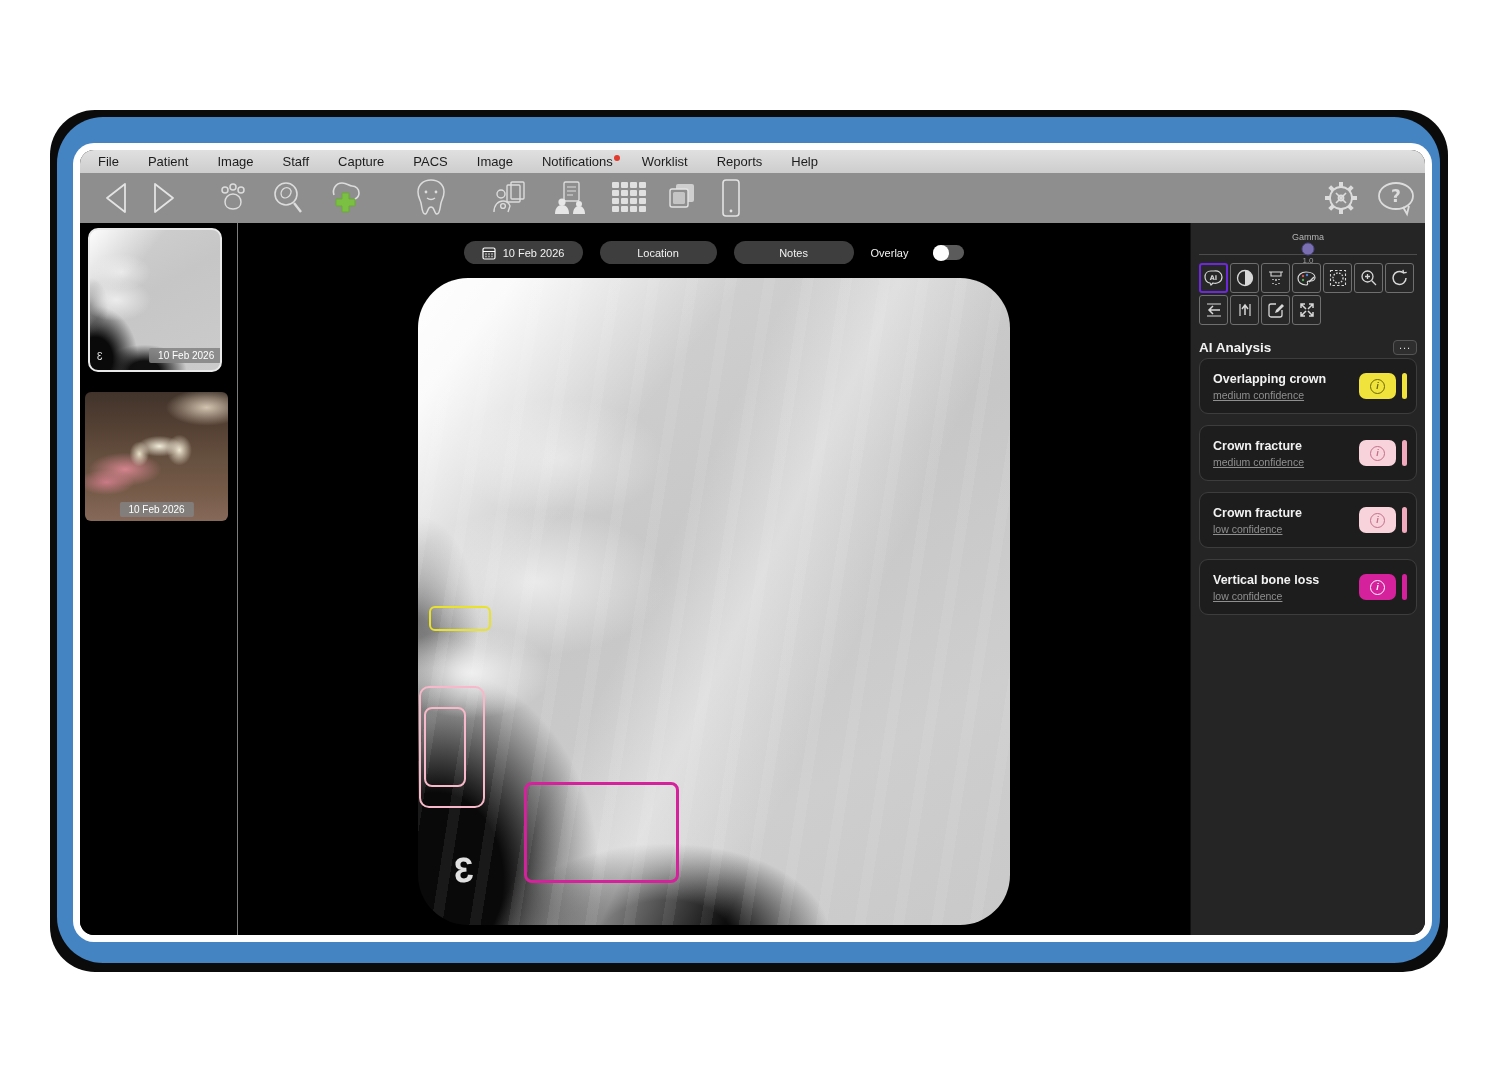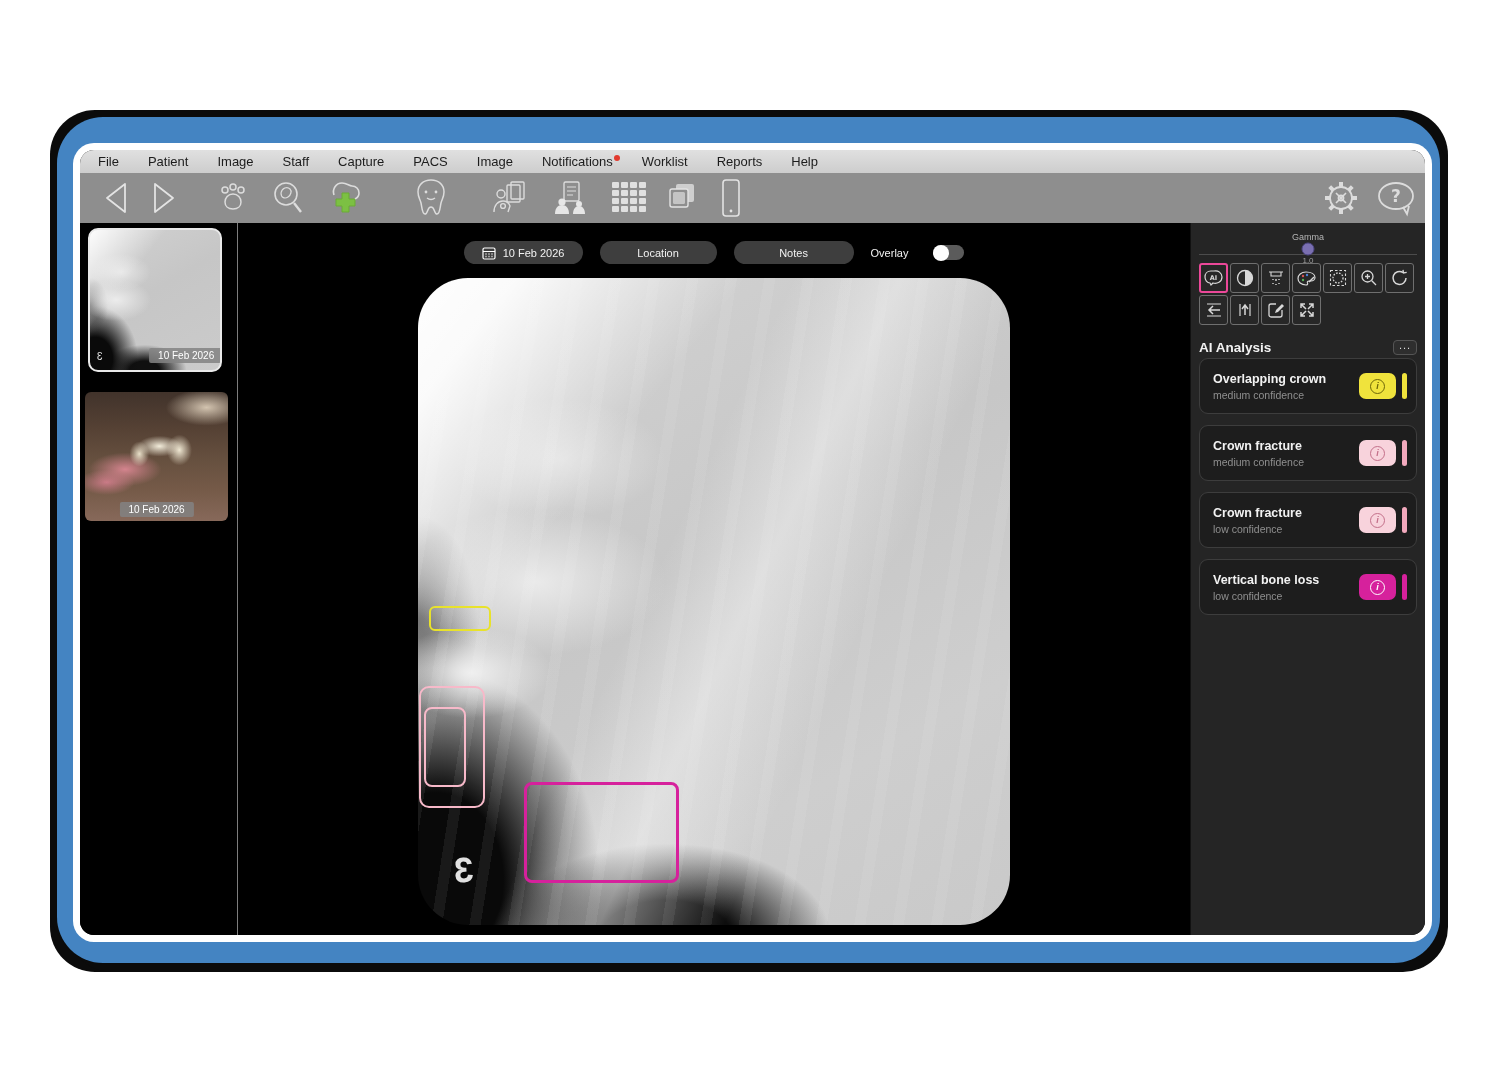--- a/index.html
+++ b/index.html
@@ -117,35 +117,35 @@
   .gamma-track { flex:1; height:3px; background:#9b9b9b; border-radius:2px; position:relative; }
   .gamma-knob { position:absolute; top:50%; left:38%; transform:translate(-50%,-50%); width:13px; height:13px; border-radius:50%; background:#7a6fb0; border:1px solid #4e4784; }
   .gamma-value { color:#9f9f9f; font-size:8px; }
   .panel-divider { margin-top:7px; border-top:1px solid #4c4c4c; }
 
   .icon-grid { margin-top:8px; display:flex; flex-wrap:wrap; gap:2px; width:219px; }
   .pbtn {
     width:29px; height:30px; background:#272727; border:1px solid #6f6f6f; border-radius:3px;
     display:flex; align-items:center; justify-content:center;
   }
-  .pbtn.selected { border:2px solid #ec4899; }
+  .pbtn.selected { border:2px solid #6d28d9; }
   .pbtn svg { display:block; }
 
   .ai-header { margin-top:13px; display:flex; justify-content:space-between; align-items:center; height:18px; }
   .ai-title { color:#f2f2f2; font-size:13.5px; font-weight:bold; }
   .ai-menu-btn { width:24px; height:15px; background:#2e2e2e; border:1px solid #555; border-radius:4px; color:#ddd; font-size:11px; line-height:8px; text-align:center; letter-spacing:1px; }
 
   .cards { margin-top:2px; display:flex; flex-direction:column; gap:11px; }
   .card {
     height:56px; background:#1d1d1d; border:1px solid #3d3d3d; border-radius:9px;
     display:flex; align-items:center; padding:0 9px 0 13px; gap:6px;
   }
   .card-text { flex:1; min-width:0; }
   .card-title { color:#f2f2f2; font-size:12.5px; font-weight:bold; }
-  .card-sub { color:#8f8f8f; font-size:10.5px; margin-top:3px; }
+  .card-sub { color:#8f8f8f; font-size:10.5px; margin-top:3px;text-decoration:underline; }
   .badge { width:37px; height:26px; border-radius:7px; display:flex; align-items:center; justify-content:center; }
   .badge-icon {
     width:15px; height:15px; border:1.5px solid currentColor; border-radius:50%;
     font-size:9px; line-height:12px; text-align:center; font-weight:bold; font-style:italic;
   }
   .card-bar { width:5px; height:26px; border-radius:3px; }
 </style>
 </head>
 <body>
 

